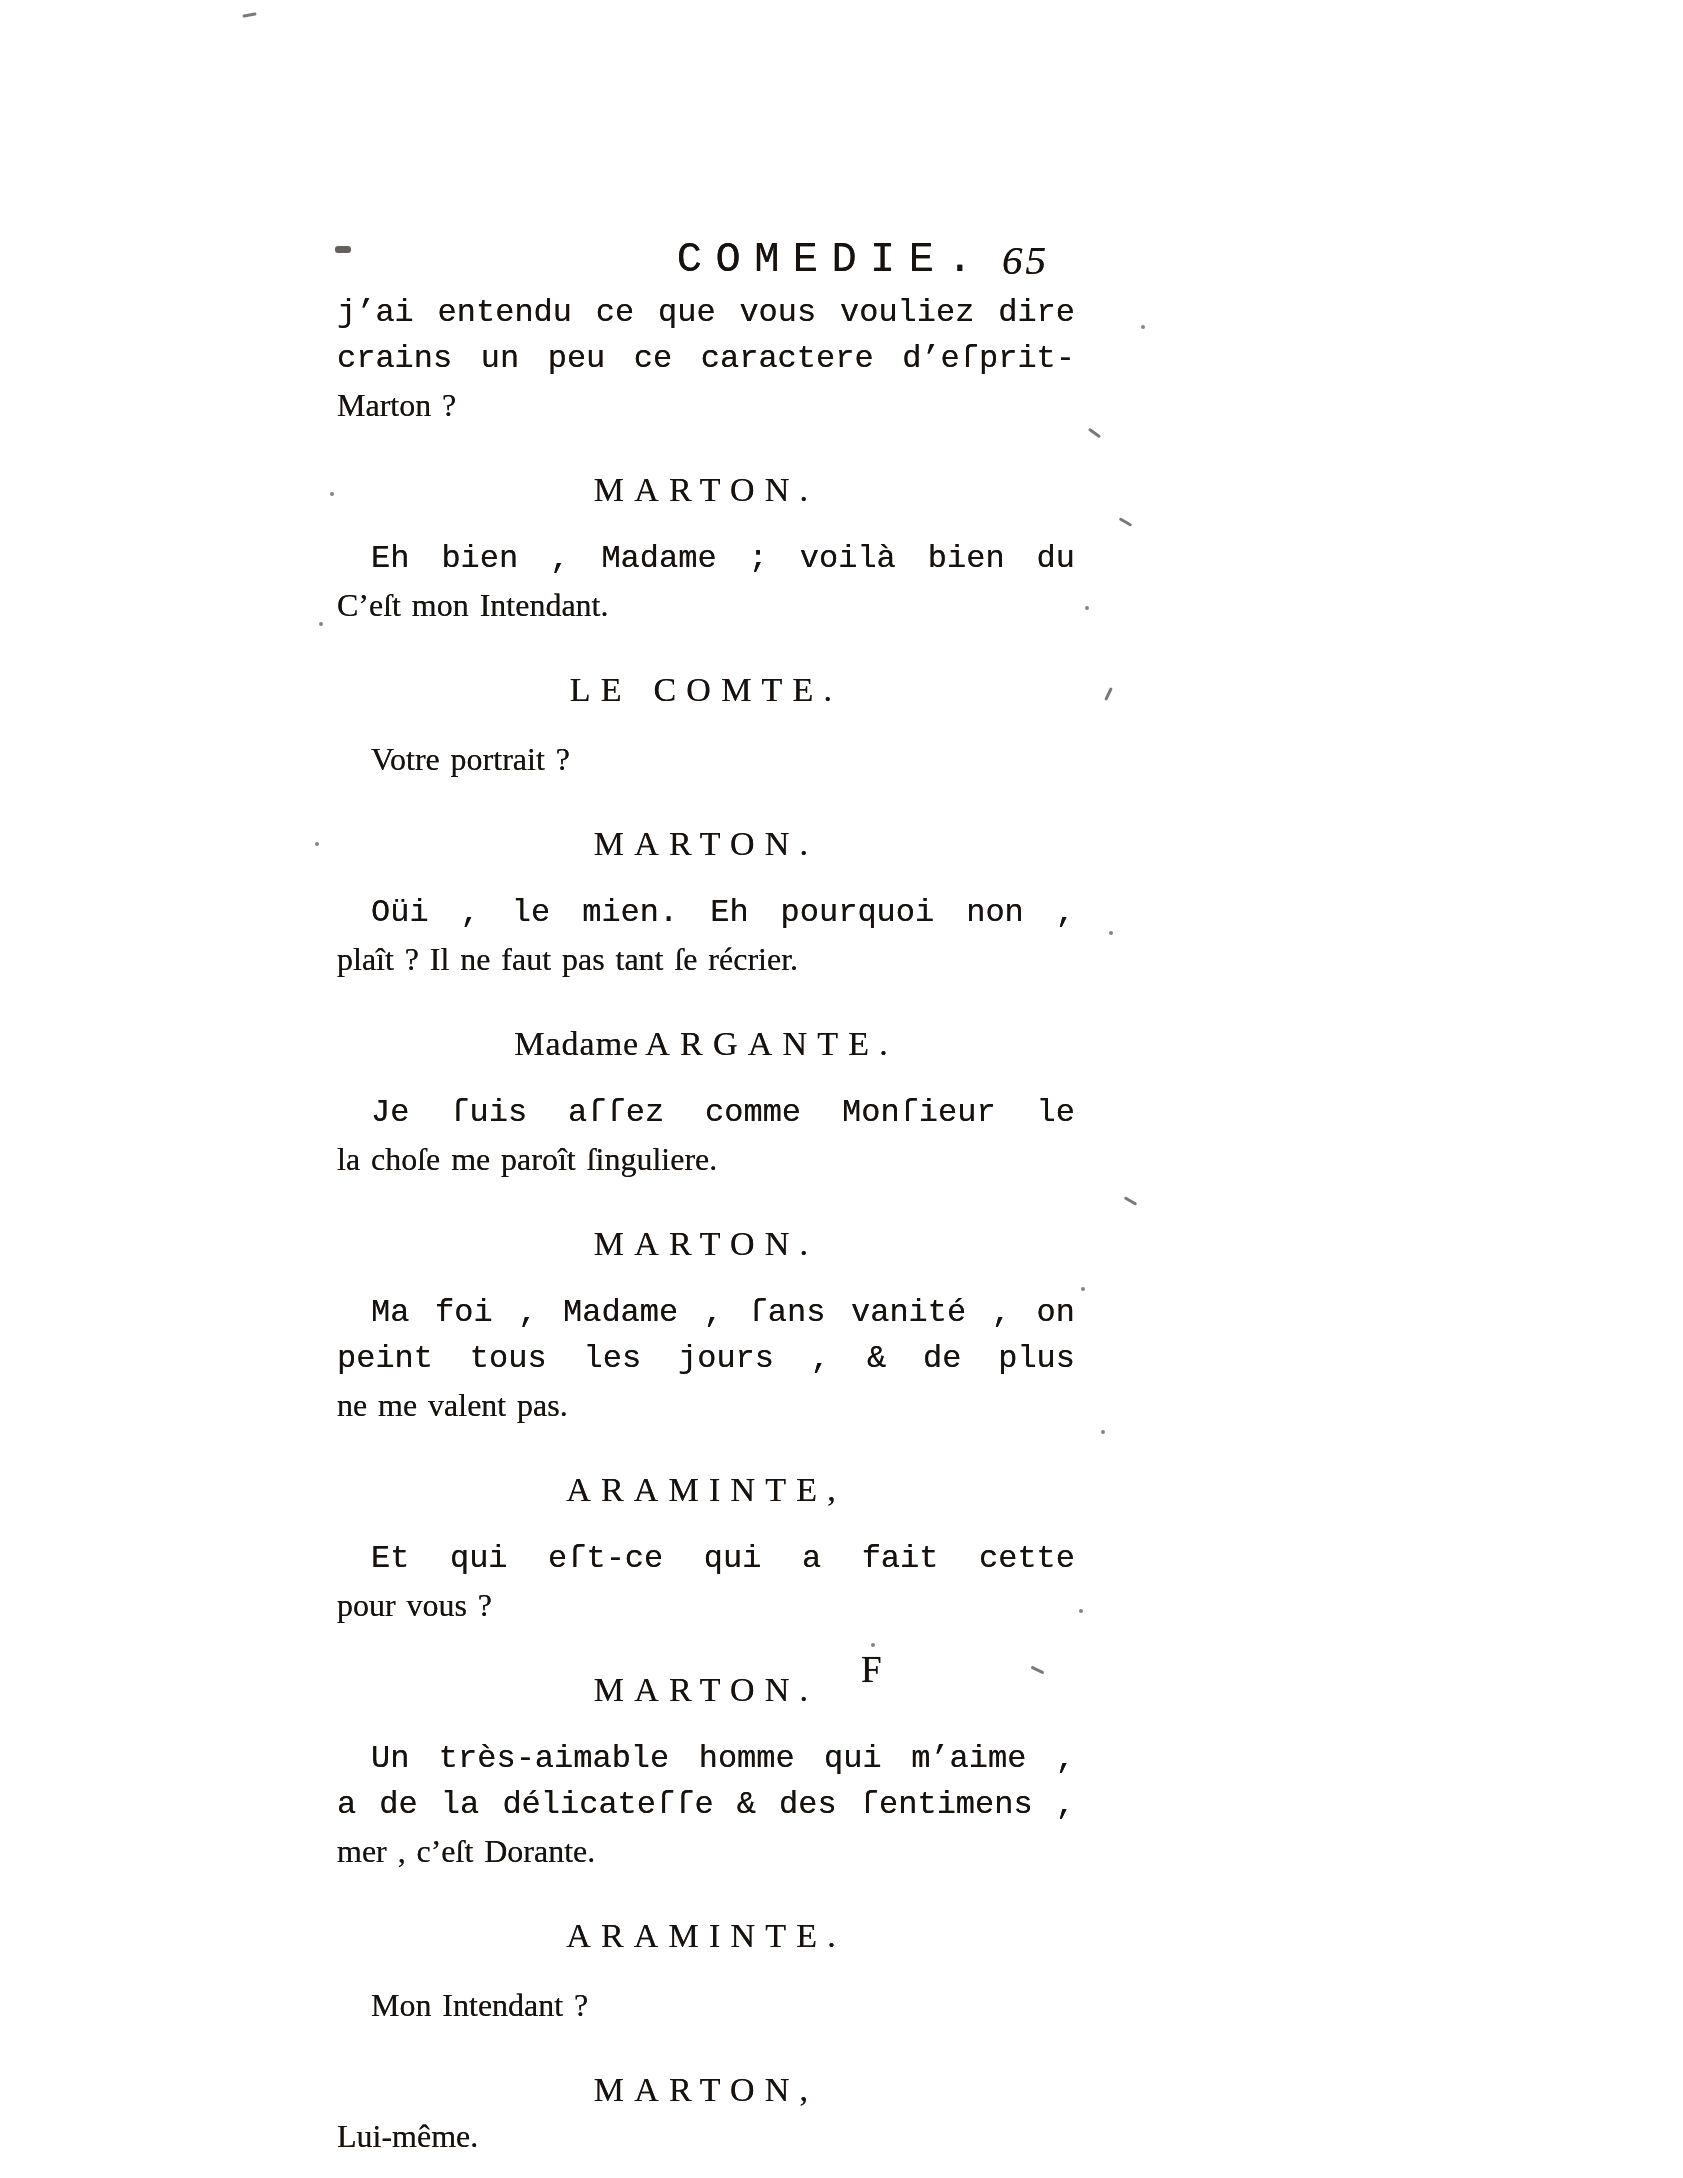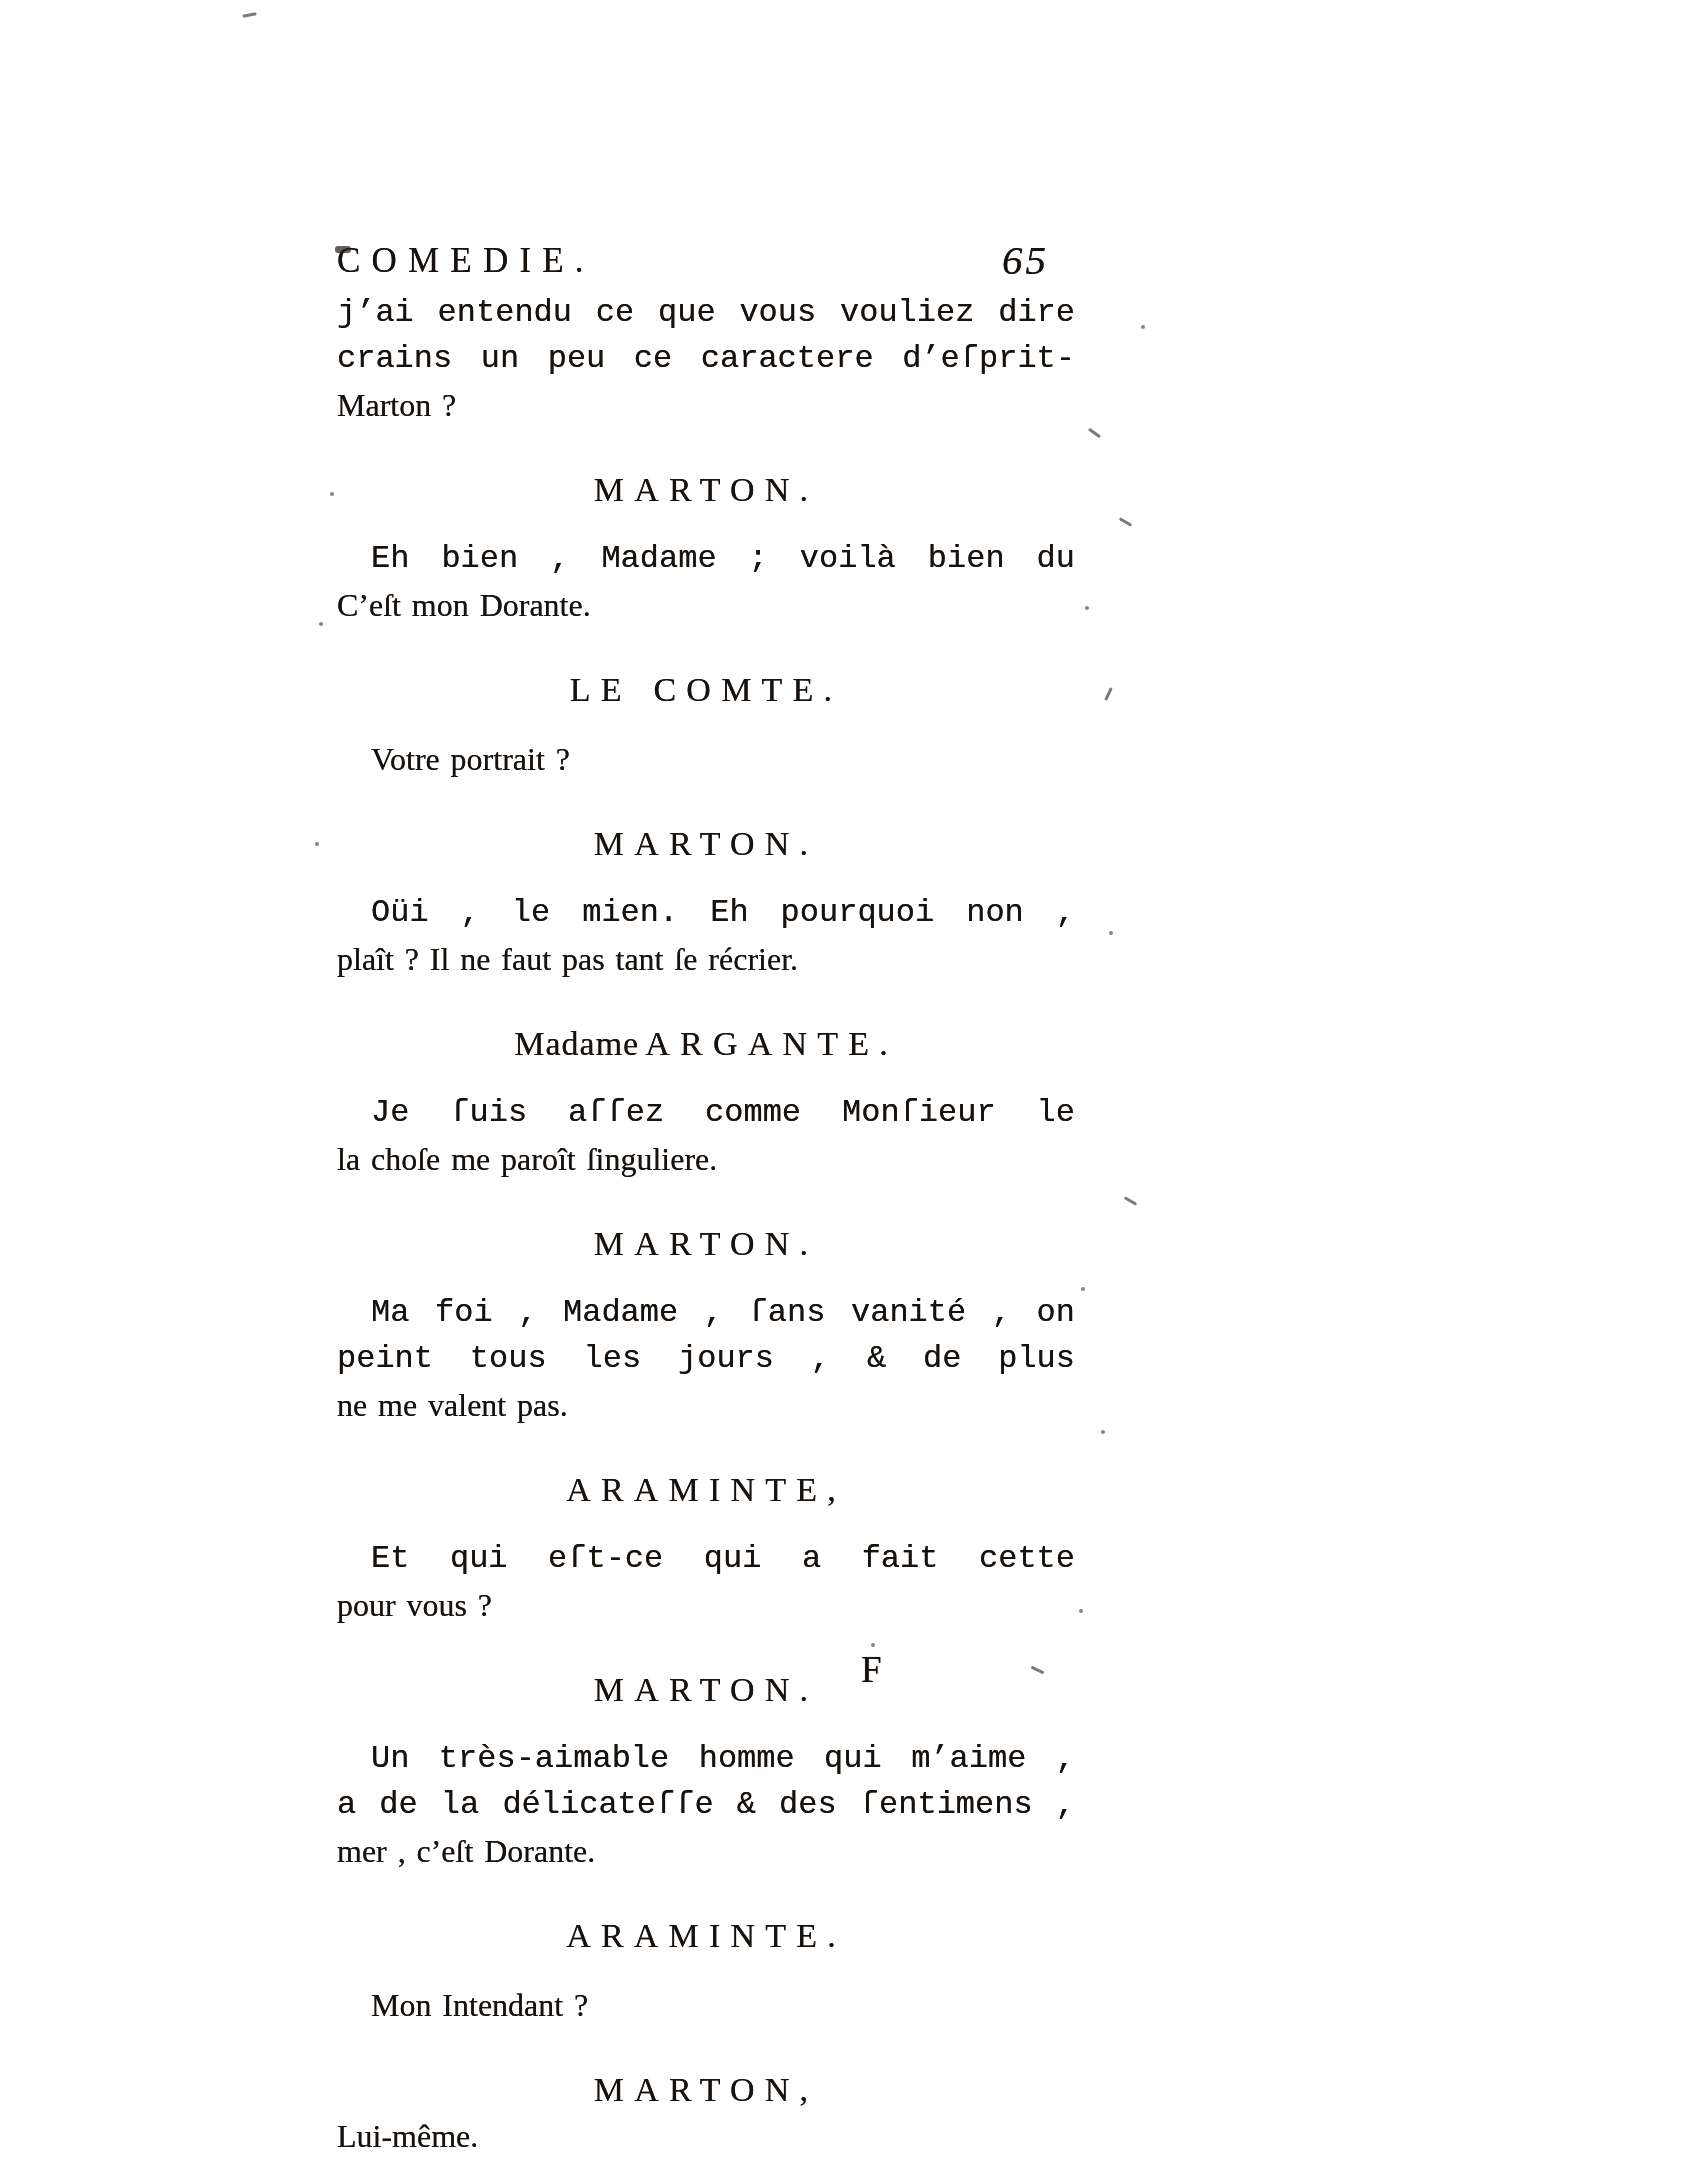--- a/index.html
+++ b/index.html
@@ -7,24 +7,25 @@
     position:relative;
     width:1683px; height:2178px;
     background:#ffffff;
     font-family:"Liberation Serif","DejaVu Serif",serif;
     color:#17120d;
     overflow:hidden;
   }
   .header-row { position:absolute; left:337px; top:232px; width:738px; height:57px; }
   .running-title {
     position:absolute; left:0; right:89px; top:0;
-    text-align:left; font-size:35px; line-height:57px;
+    text-align:right; font-size:42px; line-height:57px;
     letter-spacing:0.32em; font-weight:400;
     text-shadow:0 0 0.6px rgba(23,18,13,0.9);
     white-space:nowrap;
+    font-family:Liberation Mono, monospace;
   }
   .page-number {
     position:absolute; right:26px; top:0;
     font-style:italic; font-size:41px; line-height:57px;
     letter-spacing:3px;
     text-shadow:0 0 0.6px rgba(23,18,13,0.9);
   }
   .text-block { position:absolute; left:337px; top:290px; width:738px; }
   .line {
     height:46px; line-height:46px; font-size:32px;
@@ -68,21 +69,21 @@
     <div class="running-title">COMEDIE.</div>
     <div class="page-number">65</div>
   </div>
 
   <div class="text-block">
     <div class="line full">j’ai entendu ce que vous vouliez dire , &amp; le</div>
     <div class="line full">crains un peu ce caractere d’eſprit-là. Eh bien,</div>
     <div class="line">Marton ?</div>
     <div class="line speaker">MARTON.</div>
     <div class="line indent full">Eh bien , Madame ; voilà bien du bruit !</div>
-    <div class="line">C’eſt mon Dorante.</div>
+    <div class="line">C’eſt mon Intendant.</div>
     <div class="line speaker">LE COMTE.</div>
     <div class="line indent">Votre portrait ?</div>
     <div class="line speaker">MARTON.</div>
     <div class="line indent full">Oüi , le mien. Eh pourquoi non , s’il vous</div>
     <div class="line">plaît ? Il ne faut pas tant ſe récrier.</div>
     <div class="line speaker">
       <span class="speaker-prefix">Madame</span><span class="speaker-name">ARGANTE.</span>
     </div>
     <div class="line indent full">Je ſuis aſſez comme Monſieur le Comte ;</div>
     <div class="line">la choſe me paroît ſinguliere.</div>

